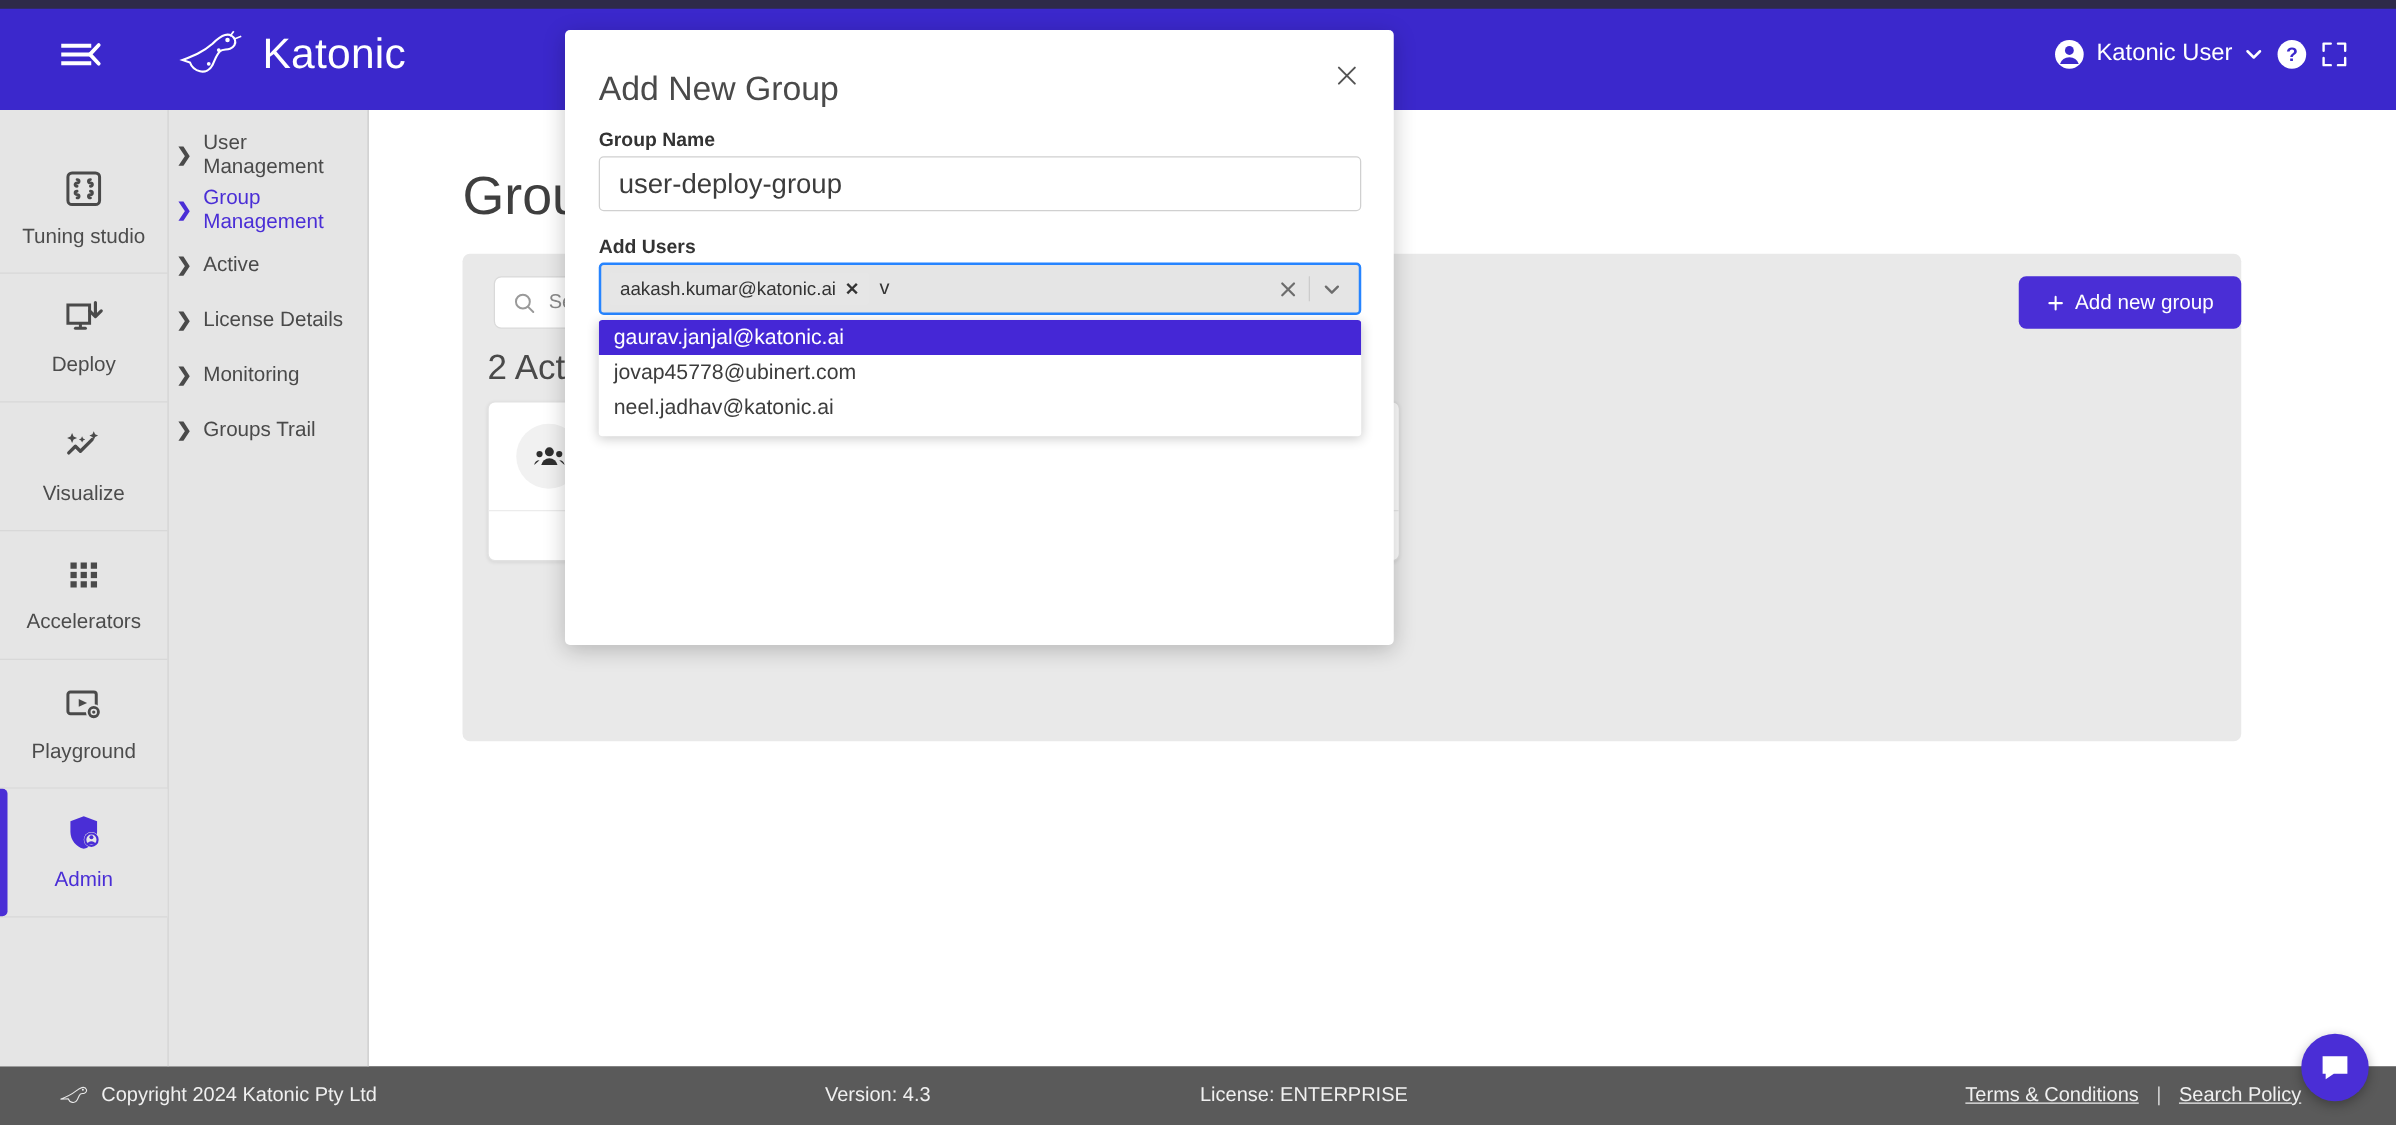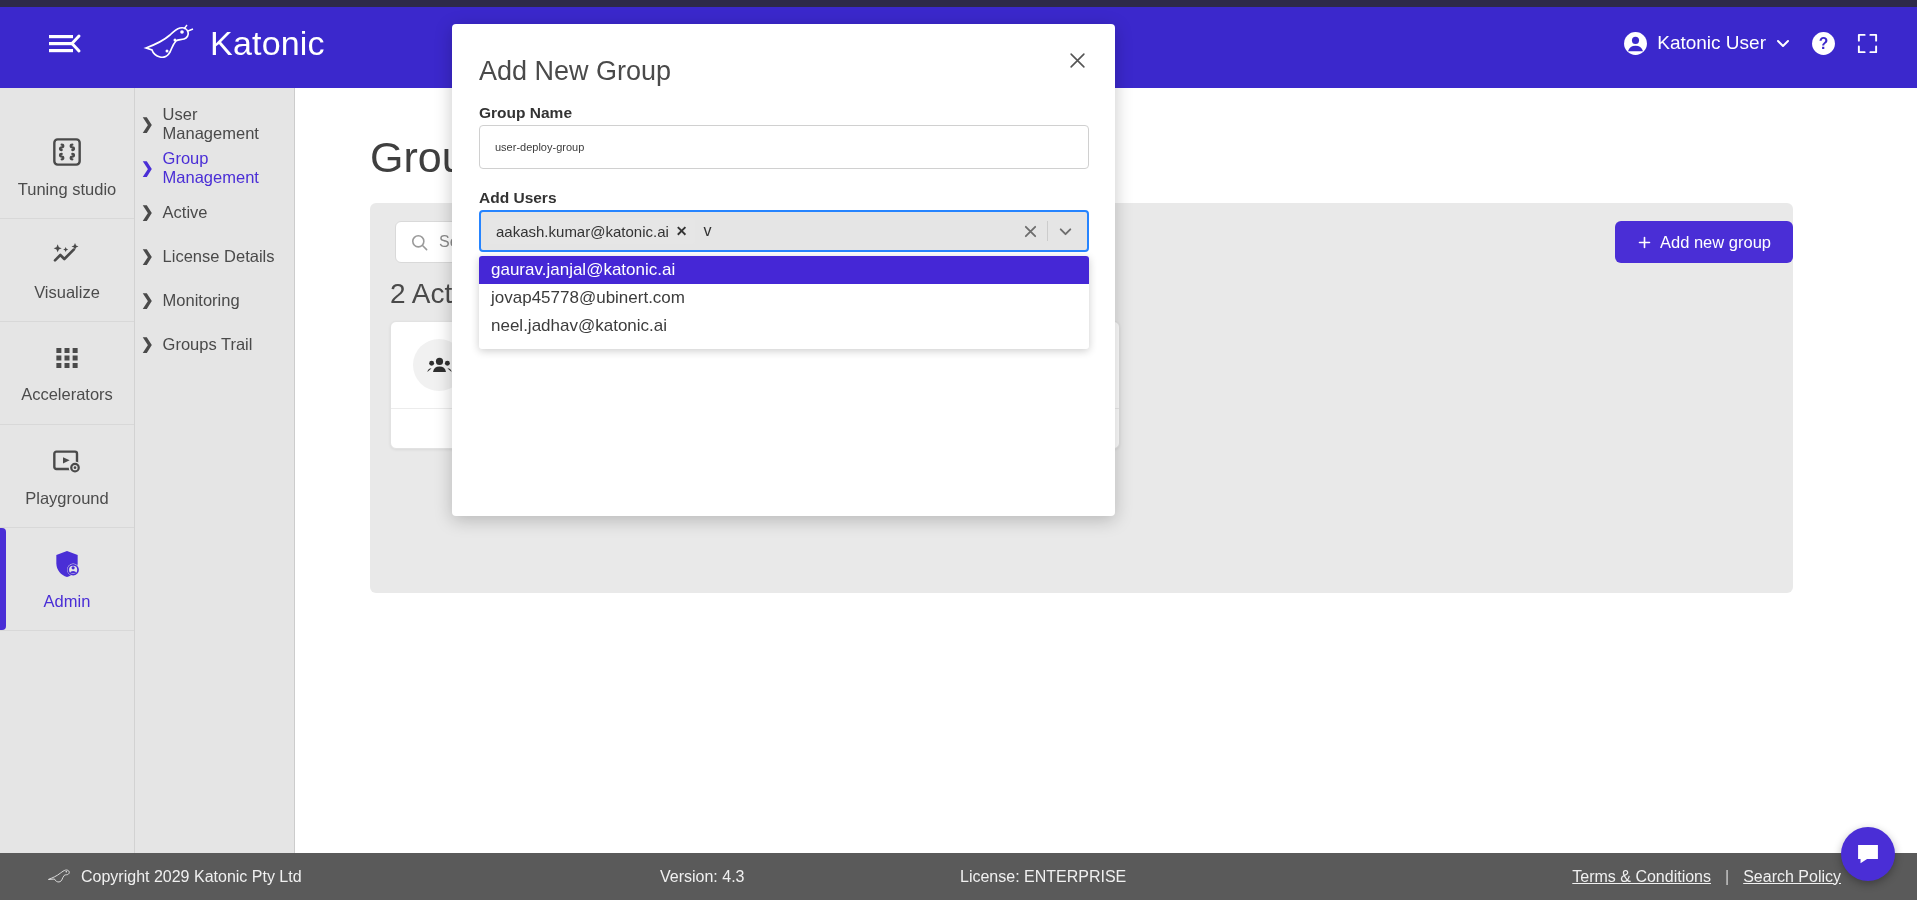--- a/index.html
+++ b/index.html
@@ -28,21 +28,21 @@
   .brand {
     position: absolute; left: 140px; top: 18px;
     height: 50px; display: flex; align-items: center; gap: 8px;
   }
   .brand-word {
     color: #ffffff; font-size: 34px; letter-spacing: 0.2px;
     font-weight: 400;
   }
   .topbar-right {
     position: absolute; right: 38px; top: 18px;
-    display: flex; align-items: center; gap: 20px; height: 50px;
+    display: flex; align-items: center; gap: 10px; height: 50px;
   }
   .user-chip { display: flex; align-items: center; gap: 9px; cursor: pointer; }
   .user-name { color: #ffffff; font-size: 19px; }
   .icon-btn { cursor: pointer; display: flex; align-items: center; }
 
   
   .rail {
     position: absolute; left: 0; top: 88px; width: 135px; height: 765px;
     background: #e5e5e5; border-right: 1px solid #d2d2d2;
     z-index: 10;
@@ -181,21 +181,21 @@
   .field-label {
     position: absolute; left: 27px;
     font-size: 15.5px; font-weight: bold; color: #333333;
   }
   .lbl-group-name { top: 80px; }
   .lbl-add-users { top: 165px; }
   .text-input {
     position: absolute; left: 27px; top: 101px;
     width: 610px; height: 44px;
     border: 1px solid #d0d0d0; border-radius: 4px;
-    padding: 0 15px; font-size: 11px; color: #3c3c3c;
+    padding: 0 15px; font-size: 22px; color: #3c3c3c;
     font-family: "Liberation Sans", sans-serif;
     background: #ffffff; outline: none;
   }
   .select-control {
     position: absolute; left: 27px; top: 186px;
     width: 610px; height: 42px;
     border: 2px solid #2684ff; border-radius: 4px;
     background: #e5e5e5; display: flex; align-items: center;
     padding: 0 4px 0 7px;
   }
@@ -292,20 +292,31 @@
     <div class="rail-item">
       <span>
         <svg width="32" height="32" viewBox="0 0 24 24">
           <rect x="2.5" y="2.5" width="19" height="19" rx="2.5" fill="none" stroke="#4a4a4a" stroke-width="1.8"></rect>
           <path d="M8 6.5c1.6 0 1.6 2 0 2s-1.6 2 0 2M16 6.5c-1.6 0-1.6 2 0 2s1.6 2 0 2M8 17.5c1.6 0 1.6-2 0-2s-1.6-2 0-2M16 17.5c-1.6 0-1.6-2 0-2s1.6-2 0-2" fill="none" stroke="#4a4a4a" stroke-width="1.7" stroke-linecap="round"></path>
         </svg>
       </span>
       <span class="rail-label">Tuning studio</span>
     </div>
 
+    <div class="rail-item">
+      <span>
+        <svg width="32" height="32" viewBox="0 0 24 24">
+          <path d="M2.5 4.5h13v11h-13z" fill="none" stroke="#4a4a4a" stroke-width="1.8"></path>
+          <path d="M7 18.5h6" stroke="#4a4a4a" stroke-width="1.8" stroke-linecap="round"></path>
+          <path d="M10 15.5v3" stroke="#4a4a4a" stroke-width="1.8"></path>
+          <path d="M19 3v8M15.5 8l3.5 3.5L22.5 8" stroke="#4a4a4a" stroke-width="1.9" fill="none" stroke-linecap="round" stroke-linejoin="round"></path>
+        </svg>
+      </span>
+      <span class="rail-label">Deploy</span>
+    </div>
 
     <div class="rail-item">
       <span>
         <svg width="32" height="32" viewBox="0 0 24 24">
           <path d="M3 16l4-4 3 3 7-7" fill="none" stroke="#4a4a4a" stroke-width="2" stroke-linecap="round" stroke-linejoin="round"></path>
           <path d="M5 4l.9 2.1L8 7l-2.1.9L5 10l-.9-2.1L2 7l2.1-.9z" fill="#4a4a4a"></path>
           <path d="M18 3l.8 1.8 1.8.8-1.8.8L18 8.2l-.8-1.8L15.4 5.6l1.8-.8z" fill="#4a4a4a"></path>
           <path d="M11 6l.6 1.3 1.3.6-1.3.6L11 9.8l-.6-1.3L9.1 7.9l1.3-.6z" fill="#4a4a4a"></path>
         </svg>
       </span>
@@ -518,21 +529,21 @@
       </div>
     </div>
   </div>
 
   <div class="footer">
     <div class="footer-left">
       <svg width="26" height="20" viewBox="0 0 32 24">
         <path d="M3 15 C8 13 13 11 18 7 C20 5.5 22 4 24 3.5 C26 3 28 4 28.5 5.5 C29 7 28 8.5 26.5 9 C25 9.5 23.5 9 22.5 10 C21 11.5 20.5 13.5 19.5 15.5 C18.5 17.5 16.5 18.5 14.5 18 C12.5 17.5 11 16 10.5 14.5 Z" fill="none" stroke="#e8e8e8" stroke-width="1.1"></path>
         <circle cx="25" cy="5.5" r="1" fill="#e8e8e8"></circle>
       </svg>
-      <span>Copyright 2029 Katonic Pty Ltd</span>
+      <span>Copyright 2024 Katonic Pty Ltd</span>
     </div>
     <div class="footer-ver">Version: 4.3</div>
     <div class="footer-lic">License: ENTERPRISE</div>
     <div class="footer-links">
       <a>Terms &amp; Conditions</a>
       <span class="footer-sep">|</span>
       <a>Search Policy</a>
     </div>
   </div>
 

